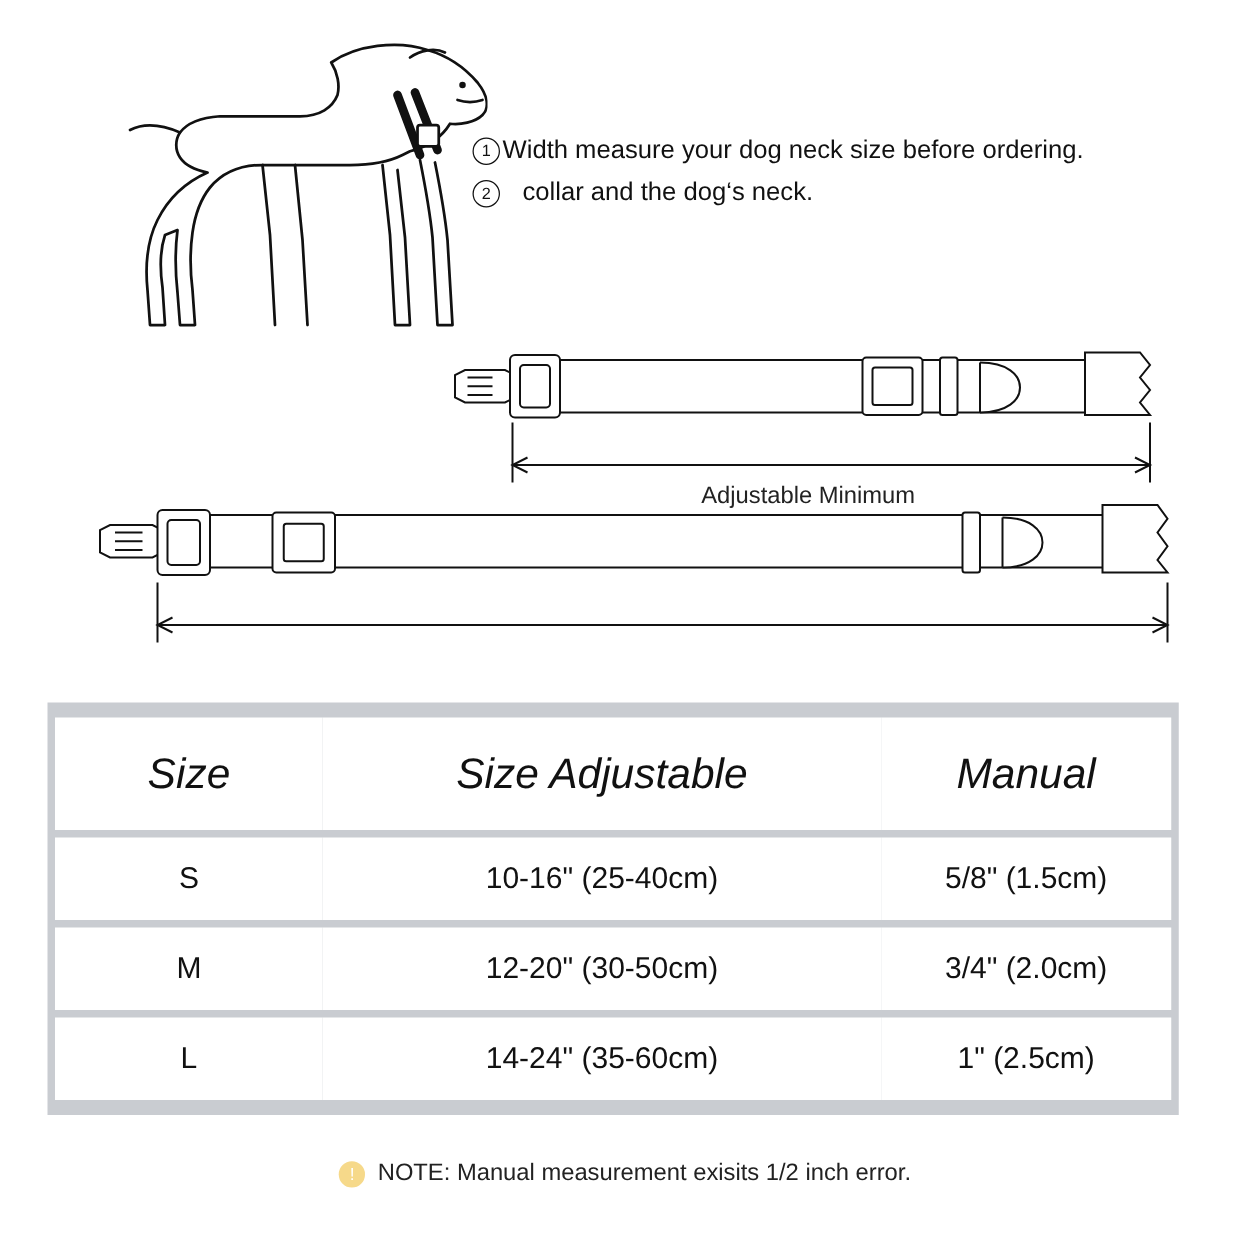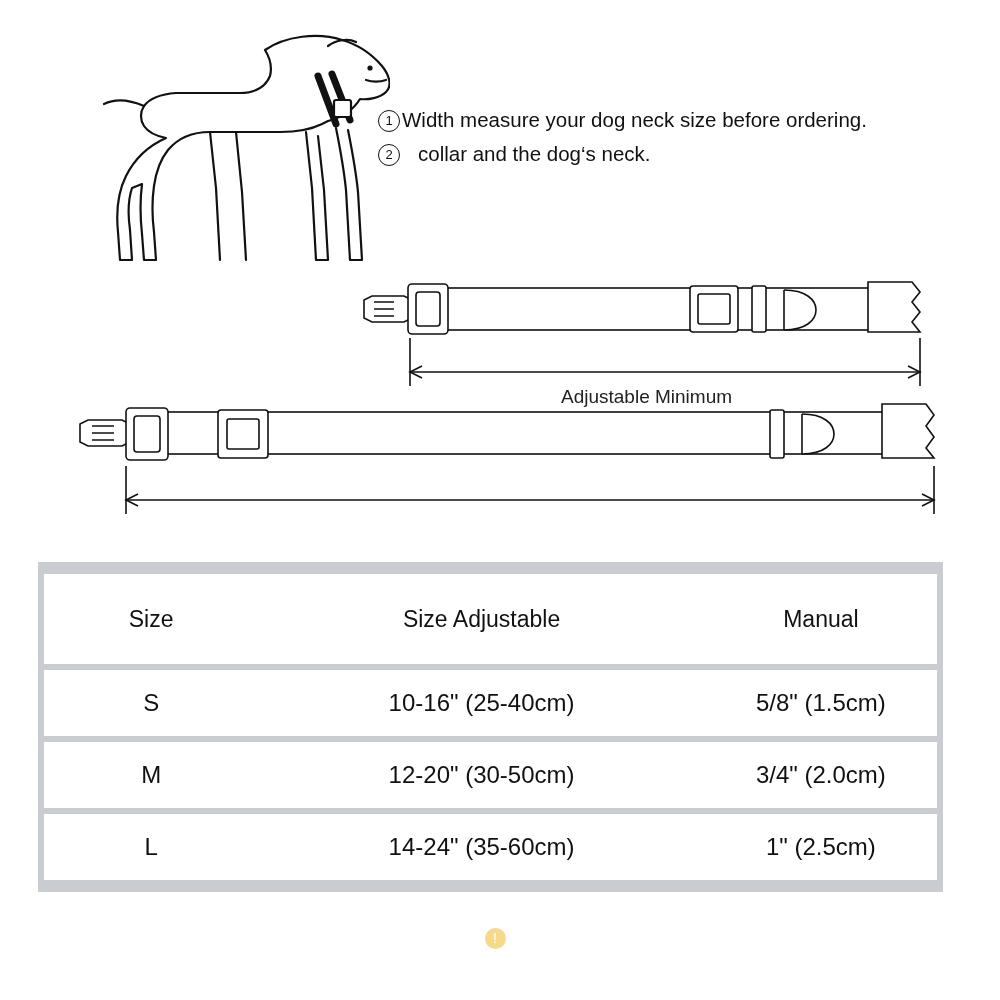--- a/index.html
+++ b/index.html
@@ -118,22 +118,23 @@
     table-layout: fixed;
   }
   table.size-table td,
   table.size-table th {
     background: #ffffff;
     text-align: center;
     font-weight: normal;
     color: #111;
   }
   table.size-table thead th {
-    font-size: 23px;
+    font-size: 34px;
     height: 88px;
+    font-style: italic;
   }
   table.size-table tbody td {
     font-size: 24px;
     height: 64px;
   }
   table.size-table col.c1 { width: 24%; }
   table.size-table col.c2 { width: 50%; }
   table.size-table col.c3 { width: 26%; }
 
   
@@ -314,15 +315,16 @@
           <td>L</td>
           <td>14-24" (35-60cm)</td>
           <td>1" (2.5cm)</td>
         </tr>
       </tbody>
     </table>
   </div>
 
   <div class="note">
     <span class="note-badge">!</span>
+    <span>NOTE: Manual measurement exisits  1/2  inch error.</span>
   </div>
 
 </div>
 
 </body></html>

